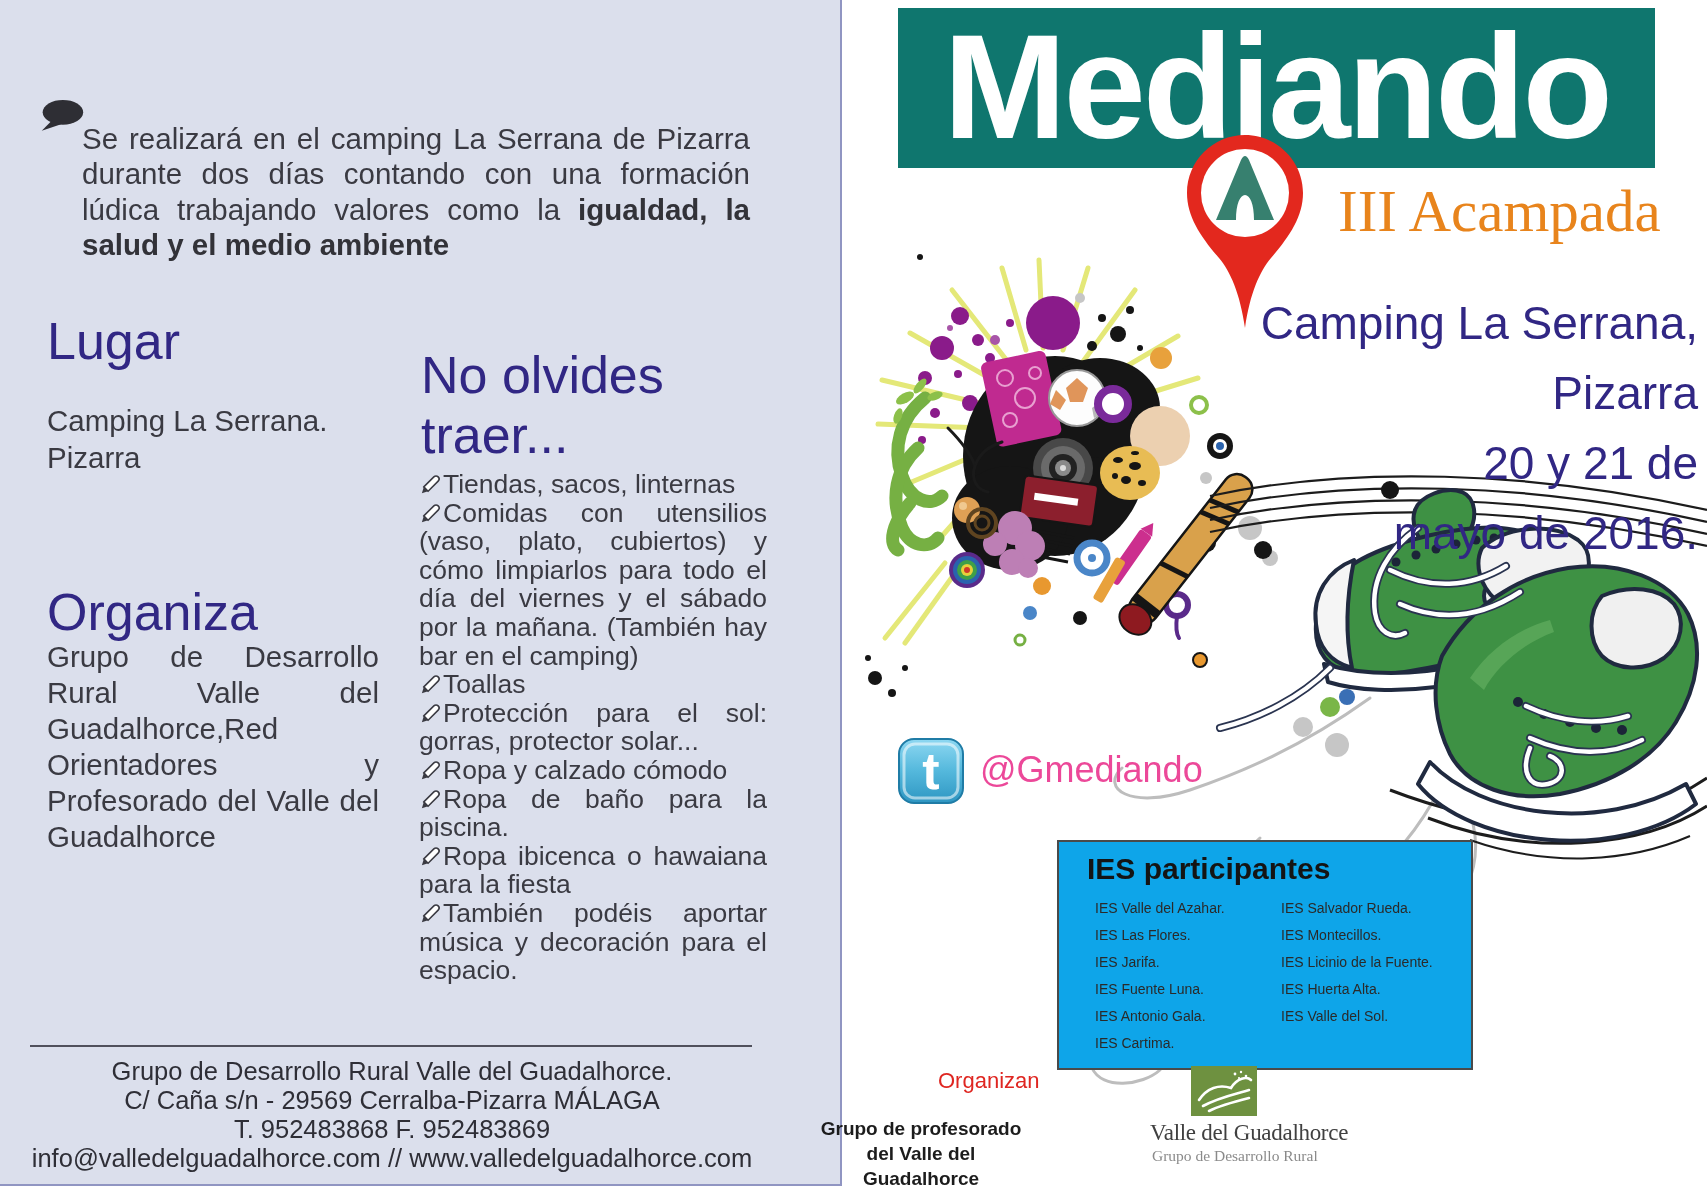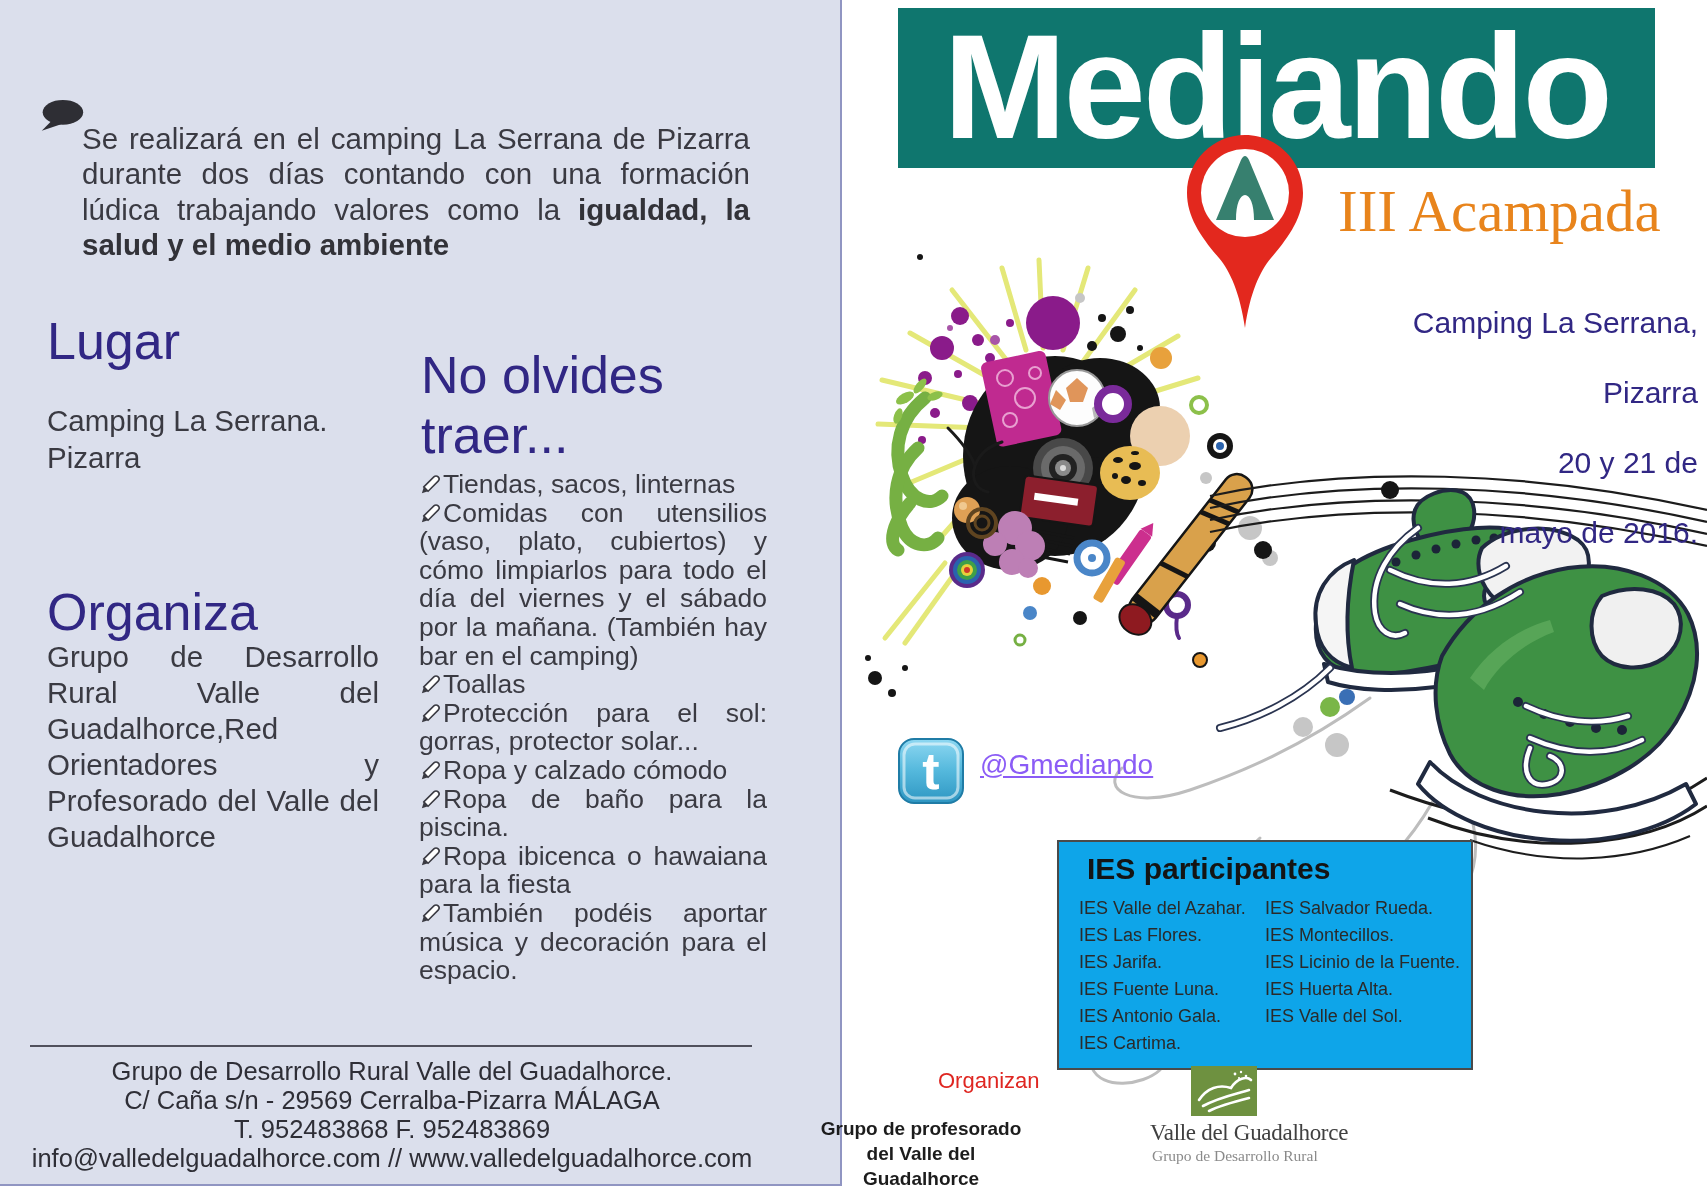--- a/index.html
+++ b/index.html
@@ -31,29 +31,29 @@
                font-size:25.5px;line-height:29px;color:#2e2e36;}
 
   
   .banner{position:absolute;left:898px;top:8px;width:757px;height:160px;background:#0f766e;
           color:#ffffff;font-size:148px;font-weight:bold;line-height:158px;text-align:center;
           letter-spacing:-3px;z-index:1;}
   .pin-icon{position:absolute;left:1180px;top:132px;width:130px;height:200px;z-index:4;}
   .acampada{position:absolute;left:1338px;top:180px;font-size:59px;line-height:62px;
             color:#e8841c;z-index:3;white-space:nowrap;font-family:Liberation Serif, serif;}
   .event-info{position:absolute;left:1150px;right:9px;top:288px;text-align:right;
-              font-size:30px;line-height:70px;color:#312784;z-index:3;}
+              font-size:46px;line-height:70px;color:#312784;z-index:3;}
   .collage{position:absolute;left:830px;top:228px;width:877px;height:862px;z-index:1;}
   .twitter-icon{position:absolute;left:897px;top:737px;width:68px;height:68px;z-index:3;}
-  .twitter-handle{position:absolute;left:980px;top:749px;font-size:28px;color:#8b5cf6;z-index:3;text-decoration:underline;}
+  .twitter-handle{position:absolute;left:980px;top:749px;font-size:36px;color:#ec4899;z-index:3;}
   .ies-box{position:absolute;left:1057px;top:840px;width:416px;height:230px;background:#0ea5e9;
            border:2px solid #4a4a4a;box-sizing:border-box;z-index:5;}
   .ies-title{margin:10px 0 0 28px;font-size:30px;font-weight:bold;color:#141414;}
-  .ies-rows{margin:9px 0 0 20px;display:grid;grid-template-columns:186px 1fr;
-            font-size:18px;line-height:27px;color:#2a2a2a;}
+  .ies-rows{margin:9px 0 0 36px;display:grid;grid-template-columns:186px 1fr;
+            font-size:14px;line-height:27px;color:#2a2a2a;}
   .organizan-label{position:absolute;left:938px;top:1068px;font-size:22px;color:#df2621;z-index:5;}
   .professors{position:absolute;left:818px;top:1116px;width:206px;text-align:center;
               font-size:19px;font-weight:bold;line-height:25px;color:#1c1c1c;z-index:5;}
   .logo-square{position:absolute;left:1191px;top:1066px;width:66px;height:50px;z-index:5;}
   .logo-title{position:absolute;left:1150px;top:1120px;font-family:"Liberation Serif",serif;
               font-size:23px;letter-spacing:-0.3px;color:#404040;z-index:5;white-space:nowrap;}
   .logo-subtitle{position:absolute;left:1152px;top:1147px;font-family:"Liberation Serif",serif;
               font-size:15.5px;color:#8a8a8a;z-index:5;white-space:nowrap;text-align:right;}
 </style>
 </head>

